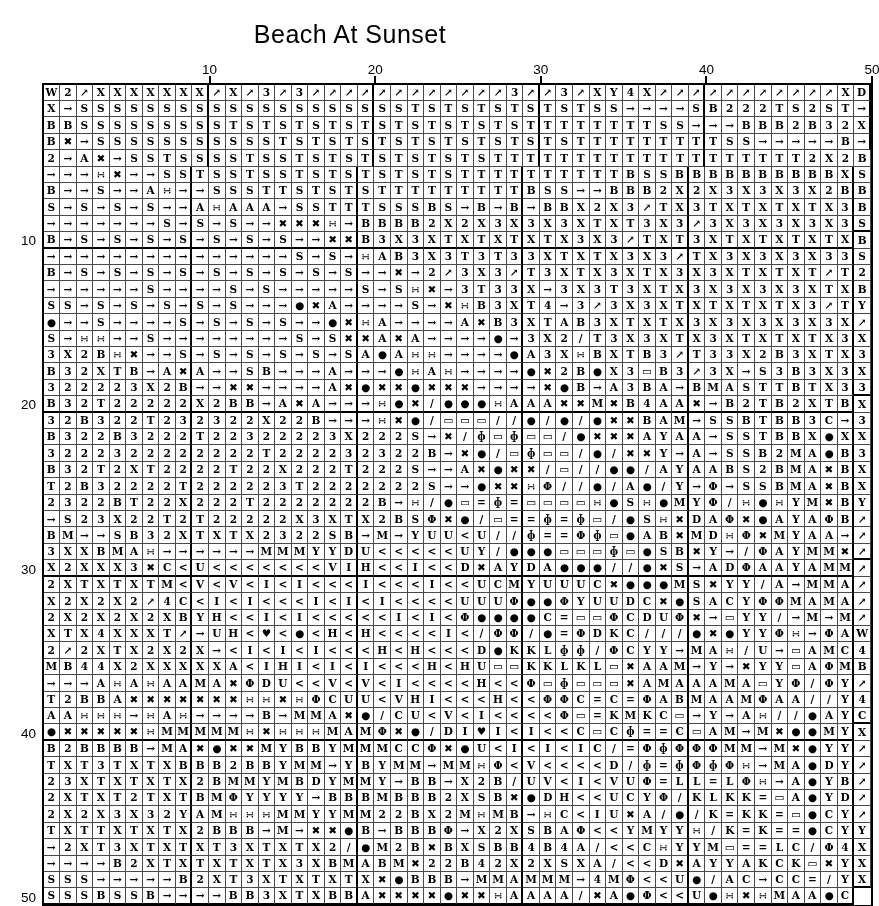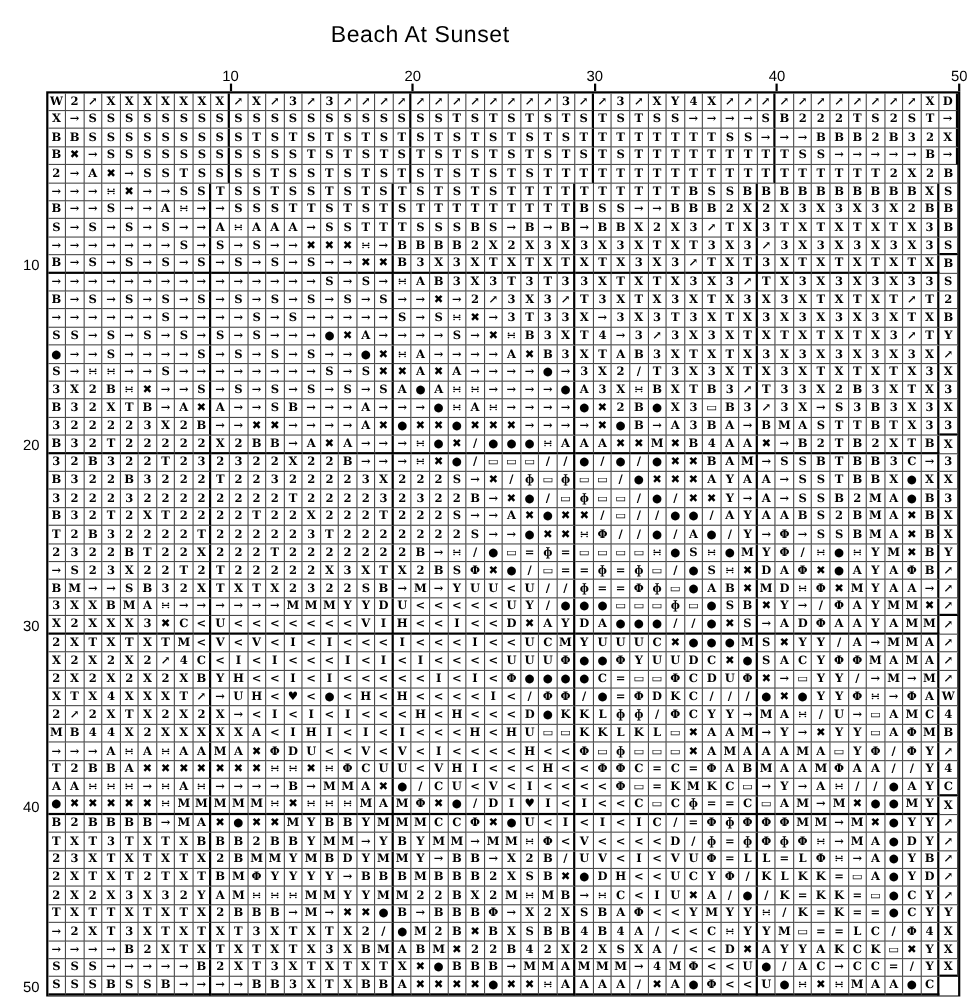--- a/index.html
+++ b/index.html
@@ -2,21 +2,21 @@
 <html><head>
 <meta charset="utf-8">
 <style>
   html,body{margin:0;padding:0}
   body{
     width:879px;height:906px;position:relative;overflow:hidden;
     background:#ffffff;font-family:"Liberation Sans",sans-serif;
   }
   .title{
     position:absolute;top:20px;left:0;width:700px;text-align:center;
-    font-size:21px;color:#000;font-weight:400;letter-spacing:.5px;padding-left:32px;
+    font-size:25px;color:#000;font-weight:400;letter-spacing:.5px;
   }
   .pattern-grid{
     position:absolute;left:41.5px;top:82.5px;
     display:grid;grid-template-columns:repeat(50,16.56px);grid-auto-rows:16.42px;
     border:2.5px solid #000;background:#fff;
   }
   .c{
     box-sizing:border-box;
     border-right:1px solid #4a4a4a;border-bottom:1px solid #4a4a4a;
     display:flex;align-items:center;justify-content:center;

